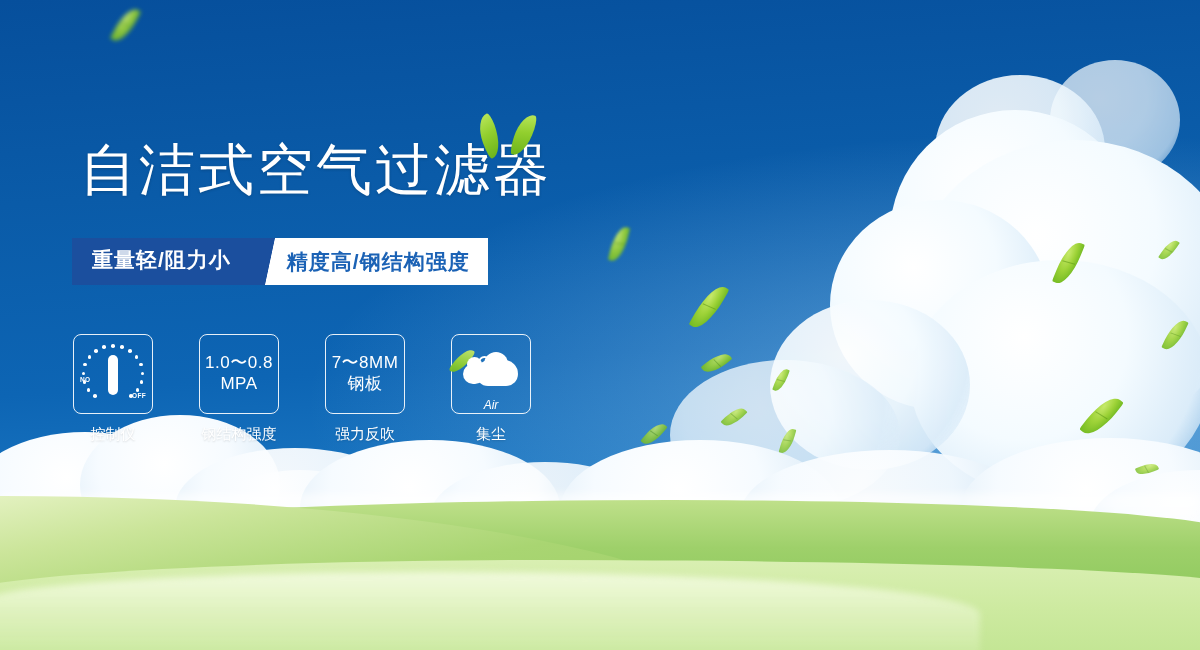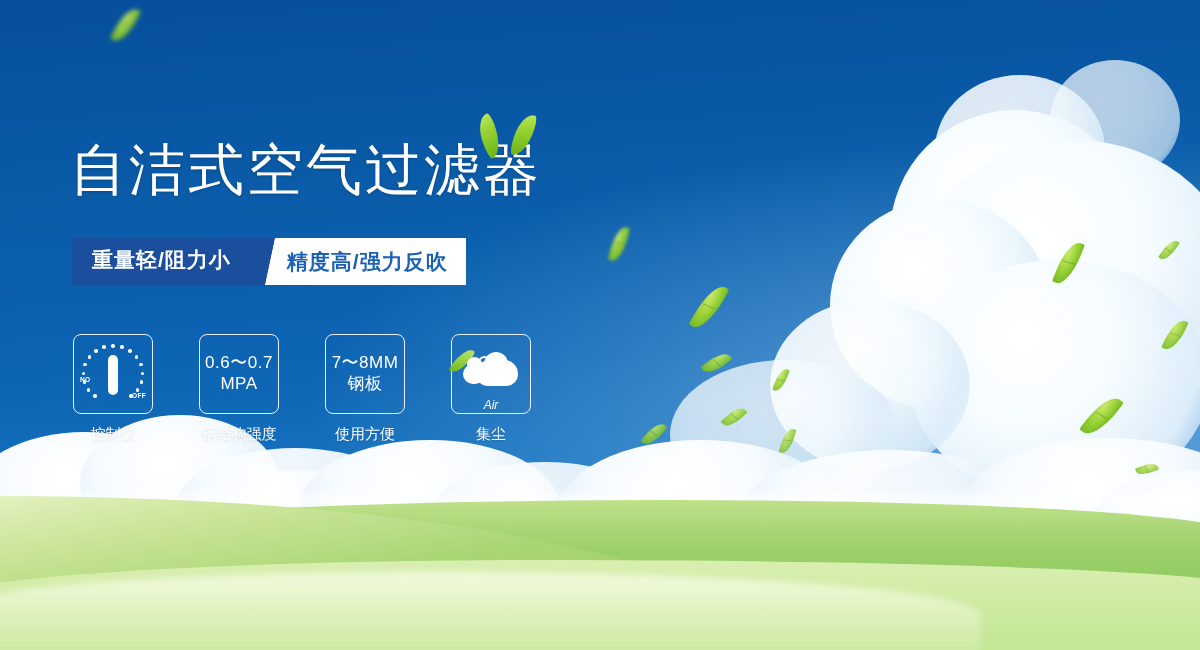--- a/index.html
+++ b/index.html
@@ -107,21 +107,21 @@
     position: absolute;
     left: 12%; top: 48%;
     width: 76%; height: 1px;
     background: rgba(90,150,20,0.55);
     transform: rotate(-6deg);
   }
 
   
   .title {
     position: absolute;
-    left: 70px; top: 142px;
+    left: 80px; top: 142px;
     font-size: 56px;
     line-height: 1;
     letter-spacing: 3px;
     color: #ffffff;
     font-weight: 300;
     text-shadow: 0 1px 3px rgba(0,0,0,0.18);
     white-space: nowrap;
   }
 
   .title-leaf {
@@ -341,21 +341,21 @@
     <div class="leaf" style="left:648px; top:420px; width:12px; height:28px; transform:rotate(40deg); opacity:.82;"></div>
   </div>
 
   <div class="title">自洁式空气过滤器</div>
   <div class="title-leaf l1"></div>
   <div class="title-leaf l2"></div>
 
   <div class="subbar">
     <div class="subbar-left">重量轻/阻力小</div>
     <div class="subbar-slash"></div>
-    <div class="subbar-right">精度高/强力反吹</div>
+    <div class="subbar-right">精度高/钢结构强度</div>
   </div>
 
   <div class="features">
 
     <div class="feature">
       <div class="feat-box">
         <div class="gauge">
           <div class="gauge-dot" style="left:30.2px; top:2.0px;"></div>
           <div class="gauge-dot" style="left:39.0px; top:3.2px;"></div>
           <div class="gauge-dot" style="left:47.0px; top:7.0px;"></div>
@@ -377,36 +377,36 @@
           <div class="gauge-no">NO</div>
           <div class="gauge-off">OFF</div>
         </div>
       </div>
       <div class="feat-label">控制仪</div>
     </div>
 
     <div class="feature">
       <div class="feat-box">
         <div class="feat-text">
-          <div>0.6〜0.7</div>
+          <div>1.0〜0.8</div>
           <div>MPA</div>
         </div>
       </div>
       <div class="feat-label">钢结构强度</div>
     </div>
 
 
     <div class="feature">
       <div class="feat-box">
         <div class="feat-text">
           <div>7〜8MM</div>
           <div>钢板</div>
         </div>
       </div>
-      <div class="feat-label">使用方便</div>
+      <div class="feat-label">强力反吹</div>
     </div>
 
     <div class="feature">
       <div class="feat-box">
         <div class="cloudicon">
           <div class="c-leaf"></div>
           <div class="c-main"></div>
           <div class="c-bump"></div>
           <div class="c-small"></div>
           <div class="c-small2"></div>

